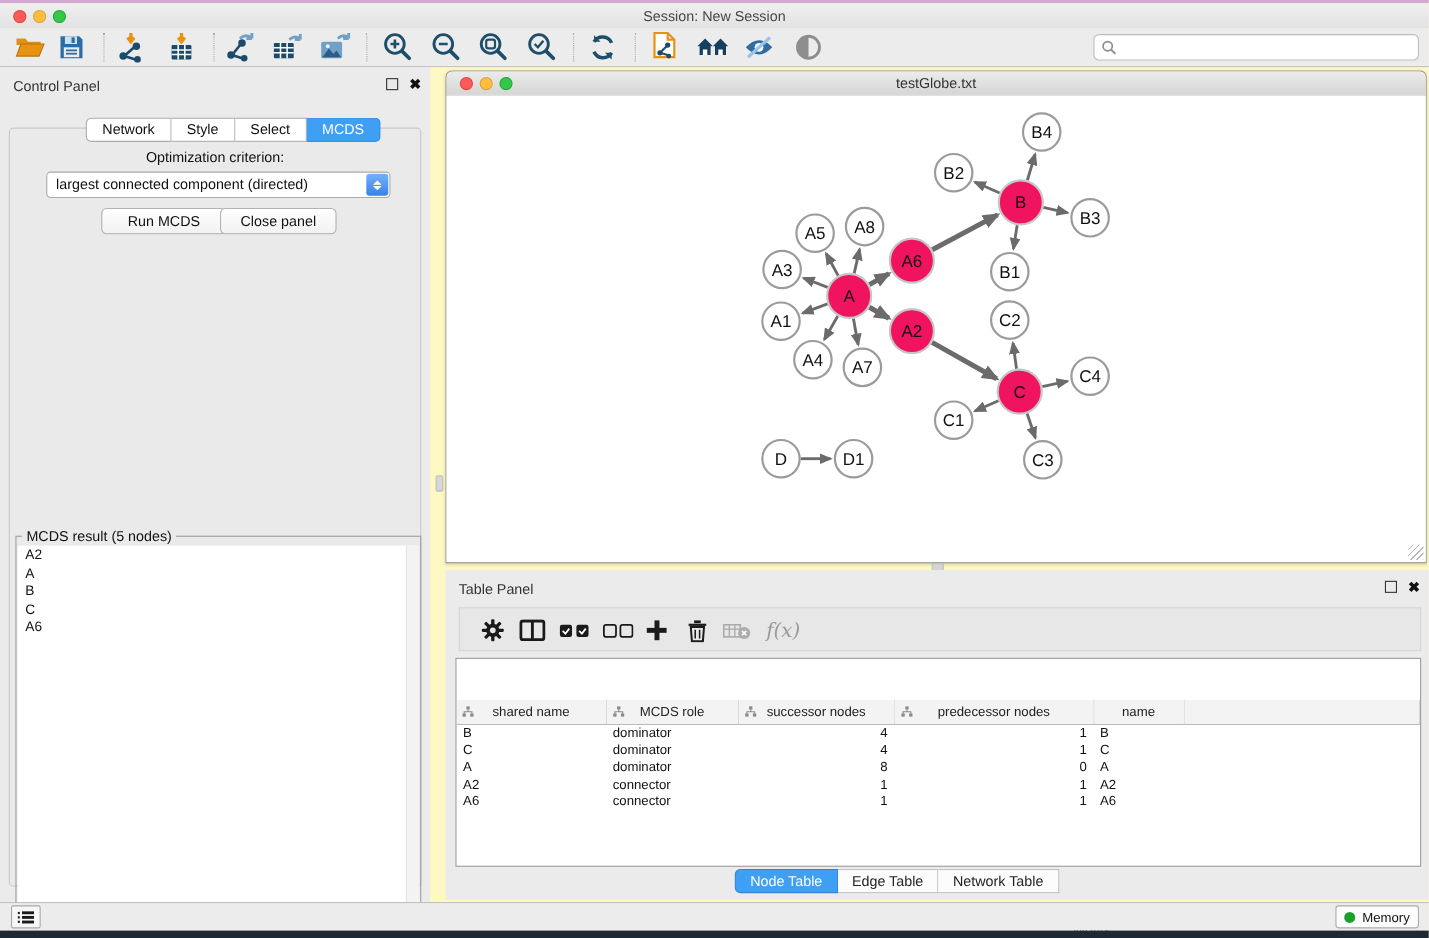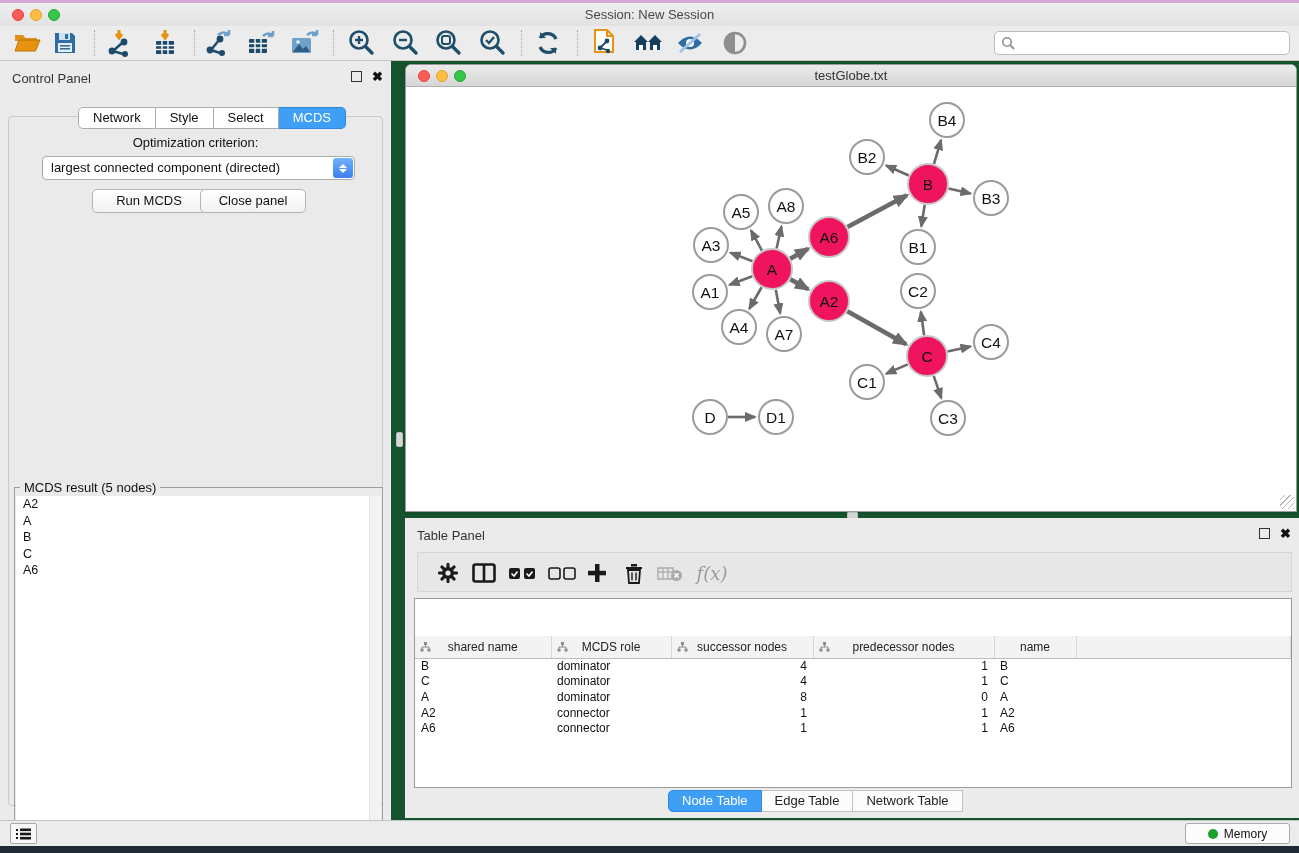--- a/index.html
+++ b/index.html
@@ -1,18 +1,18 @@
 <!DOCTYPE html>
 <html><head>
 <meta charset="utf-8">
 <style>
   * { box-sizing: border-box; margin: 0; padding: 0; }
   html,body { width:1299px; height:853px; overflow:hidden; }
   body { font-family:"Liberation Sans", sans-serif; font-size:13px; color:#222; }
-  .desktop { position:relative; width:1299px; height:853px; background:#14532d; overflow:hidden; }
+  .desktop { position:relative; width:1299px; height:853px; background:#fef9c3; overflow:hidden; }
   .abs { position:absolute; }
 
   
   .top-strip { left:0; top:0; width:1299px; height:3px; background:#d3a9d4; }
   .titlebar { left:0; top:3px; width:1299px; height:23px; background:linear-gradient(#efefef,#e2e2e2); }
   .title-text { width:100%; text-align:center; line-height:23px; color:#474747; font-size:13px; }
   .tl { position:absolute; top:6px; width:12px; height:12px; border-radius:50%; }
   .tl.red { background:#fc5b57; border:1px solid #e2433e; }
   .tl.yel { background:#fdbe41; border:1px solid #e0a333; }
   .tl.grn { background:#34c84a; border:1px solid #27a53a; }
@@ -75,21 +75,21 @@
 
   .bottom-tabs { position:absolute; left:263px; top:272px; height:22px; display:flex; }
   .btab { height:22px; line-height:20px; padding:0 13px; background:#fcfcfc; border:1px solid #c3c3c3; border-left:none; font-size:13px; color:#222; }
   .btab:first-child { border-left:1px solid #c3c3c3; border-radius:5px 0 0 5px; }
   .btab:last-child { border-radius:0 5px 5px 0;margin-top:45px; }
   .btab.sel { background:#3e9ff4; border-color:#2f88dd; color:#fff; }
 
   
   .statusbar { left:0; top:820px; width:1299px; height:26px; background:#ececec; border-top:1px solid #c2c2c2; }
   .list-btn { position:absolute; left:10px; top:2px; width:27px; height:21px; background:#f7f7f7; border:1px solid #a8a8a8; border-radius:2px; display:flex; align-items:center; justify-content:center; }
-  .mem-btn { position:absolute; right:9px; top:2px; width:105px; height:21px; background:#fcfcfc; border:1px solid #ababab; border-radius:3px; display:flex; align-items:center; justify-content:center; gap:6px; font-size:12px; color:#111; }
+  .mem-btn { position:absolute; right:9px; top:2px; width:76px; height:21px; background:#fcfcfc; border:1px solid #ababab; border-radius:3px; display:flex; align-items:center; justify-content:center; gap:6px; font-size:12px; color:#111; }
   .mem-dot { width:10px; height:10px; border-radius:50%; background:#1ca02c; }
   .bottom-strip { left:0; top:846px; width:1299px; height:7px; background:#1e2935; }
 
   svg { display:block; }
 </style>
 </head>
 <body>
 
 <div class="desktop">
 

